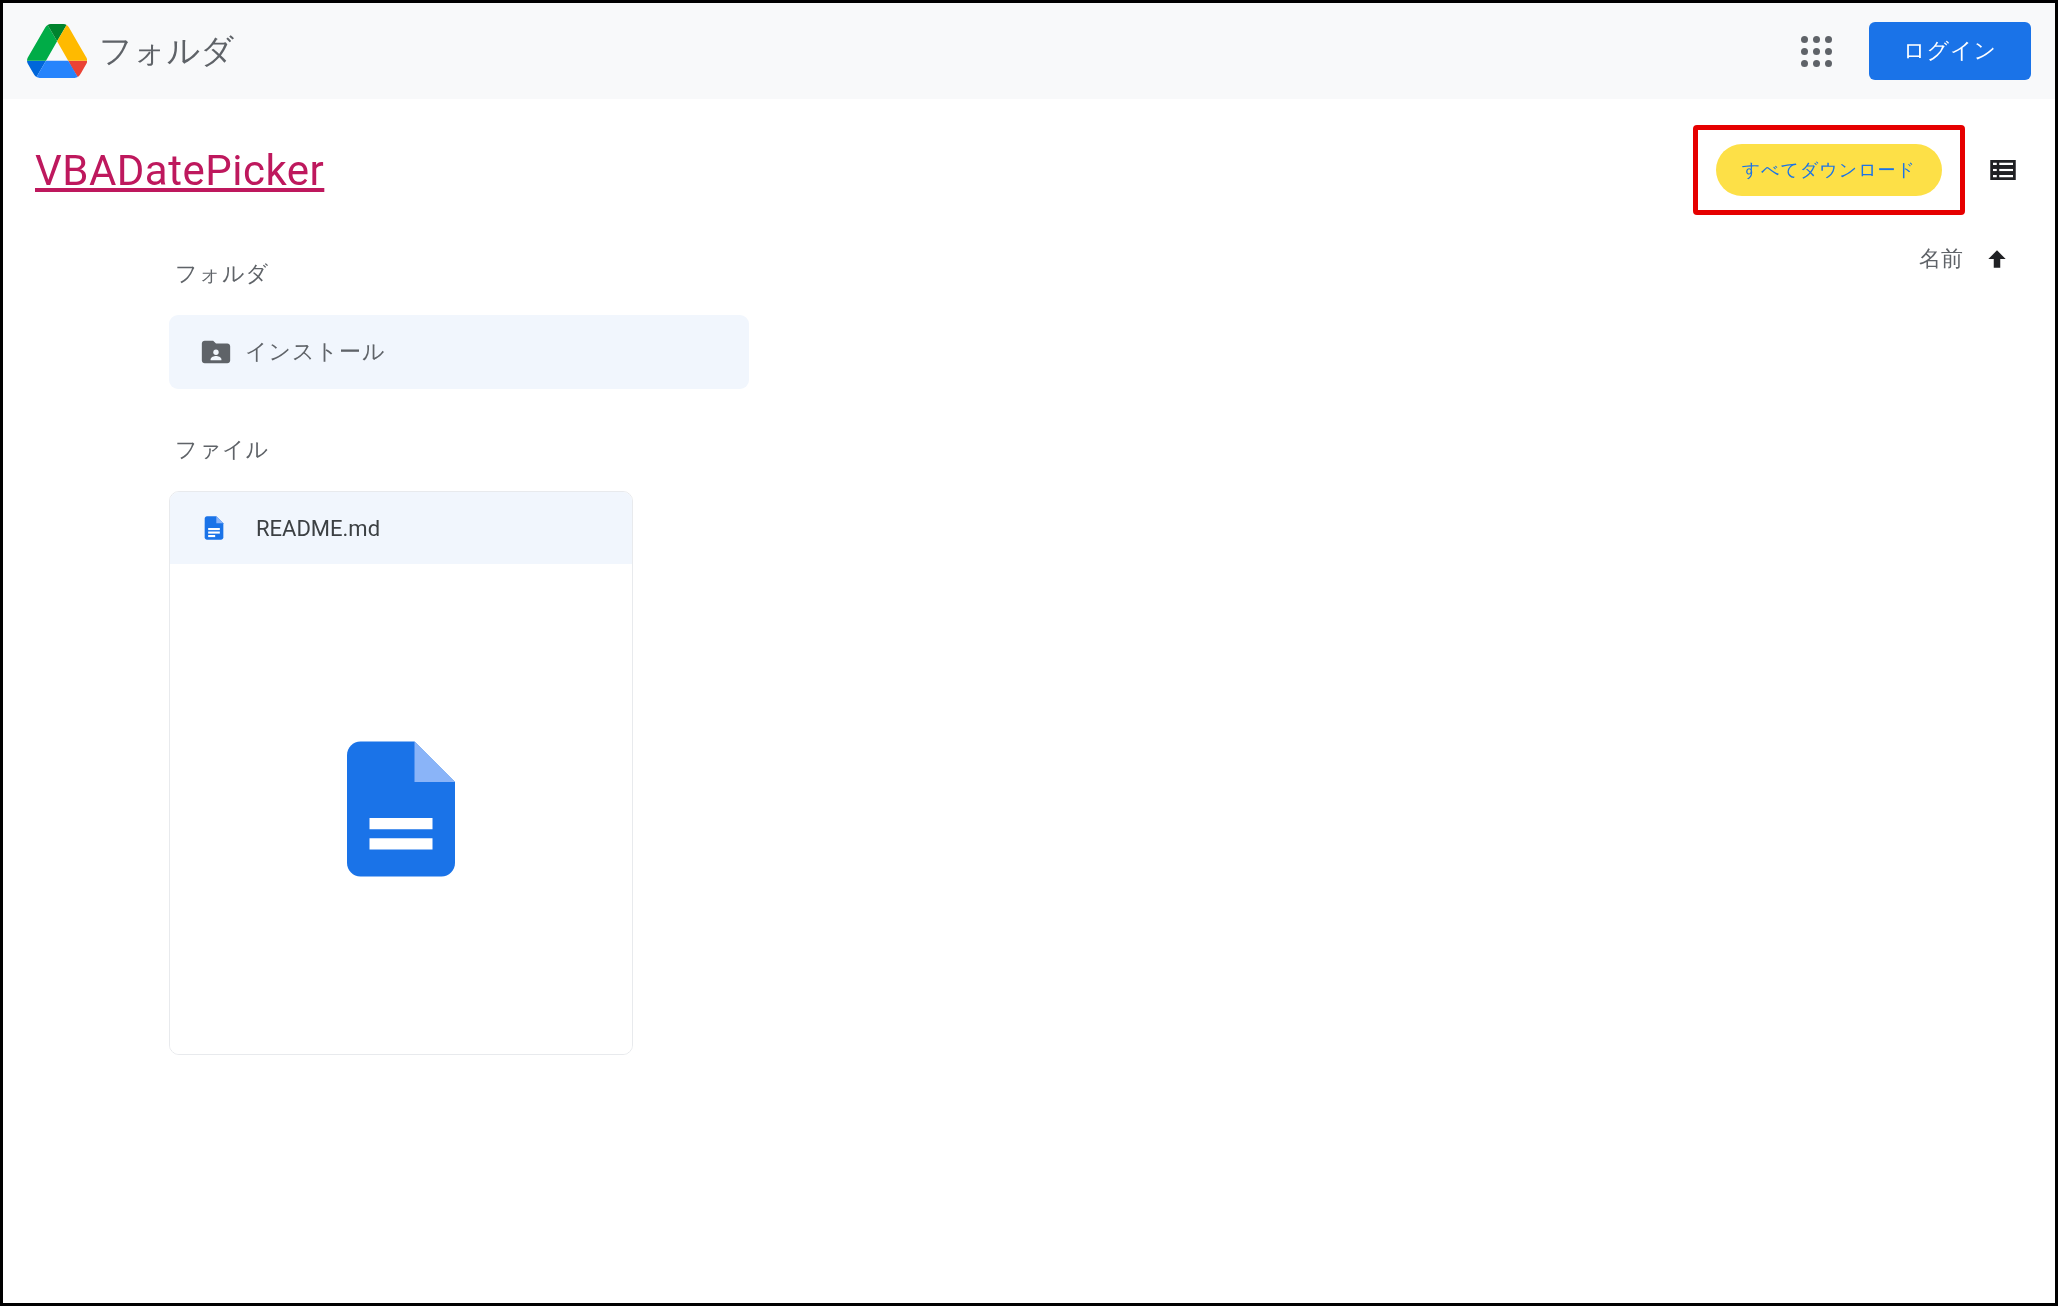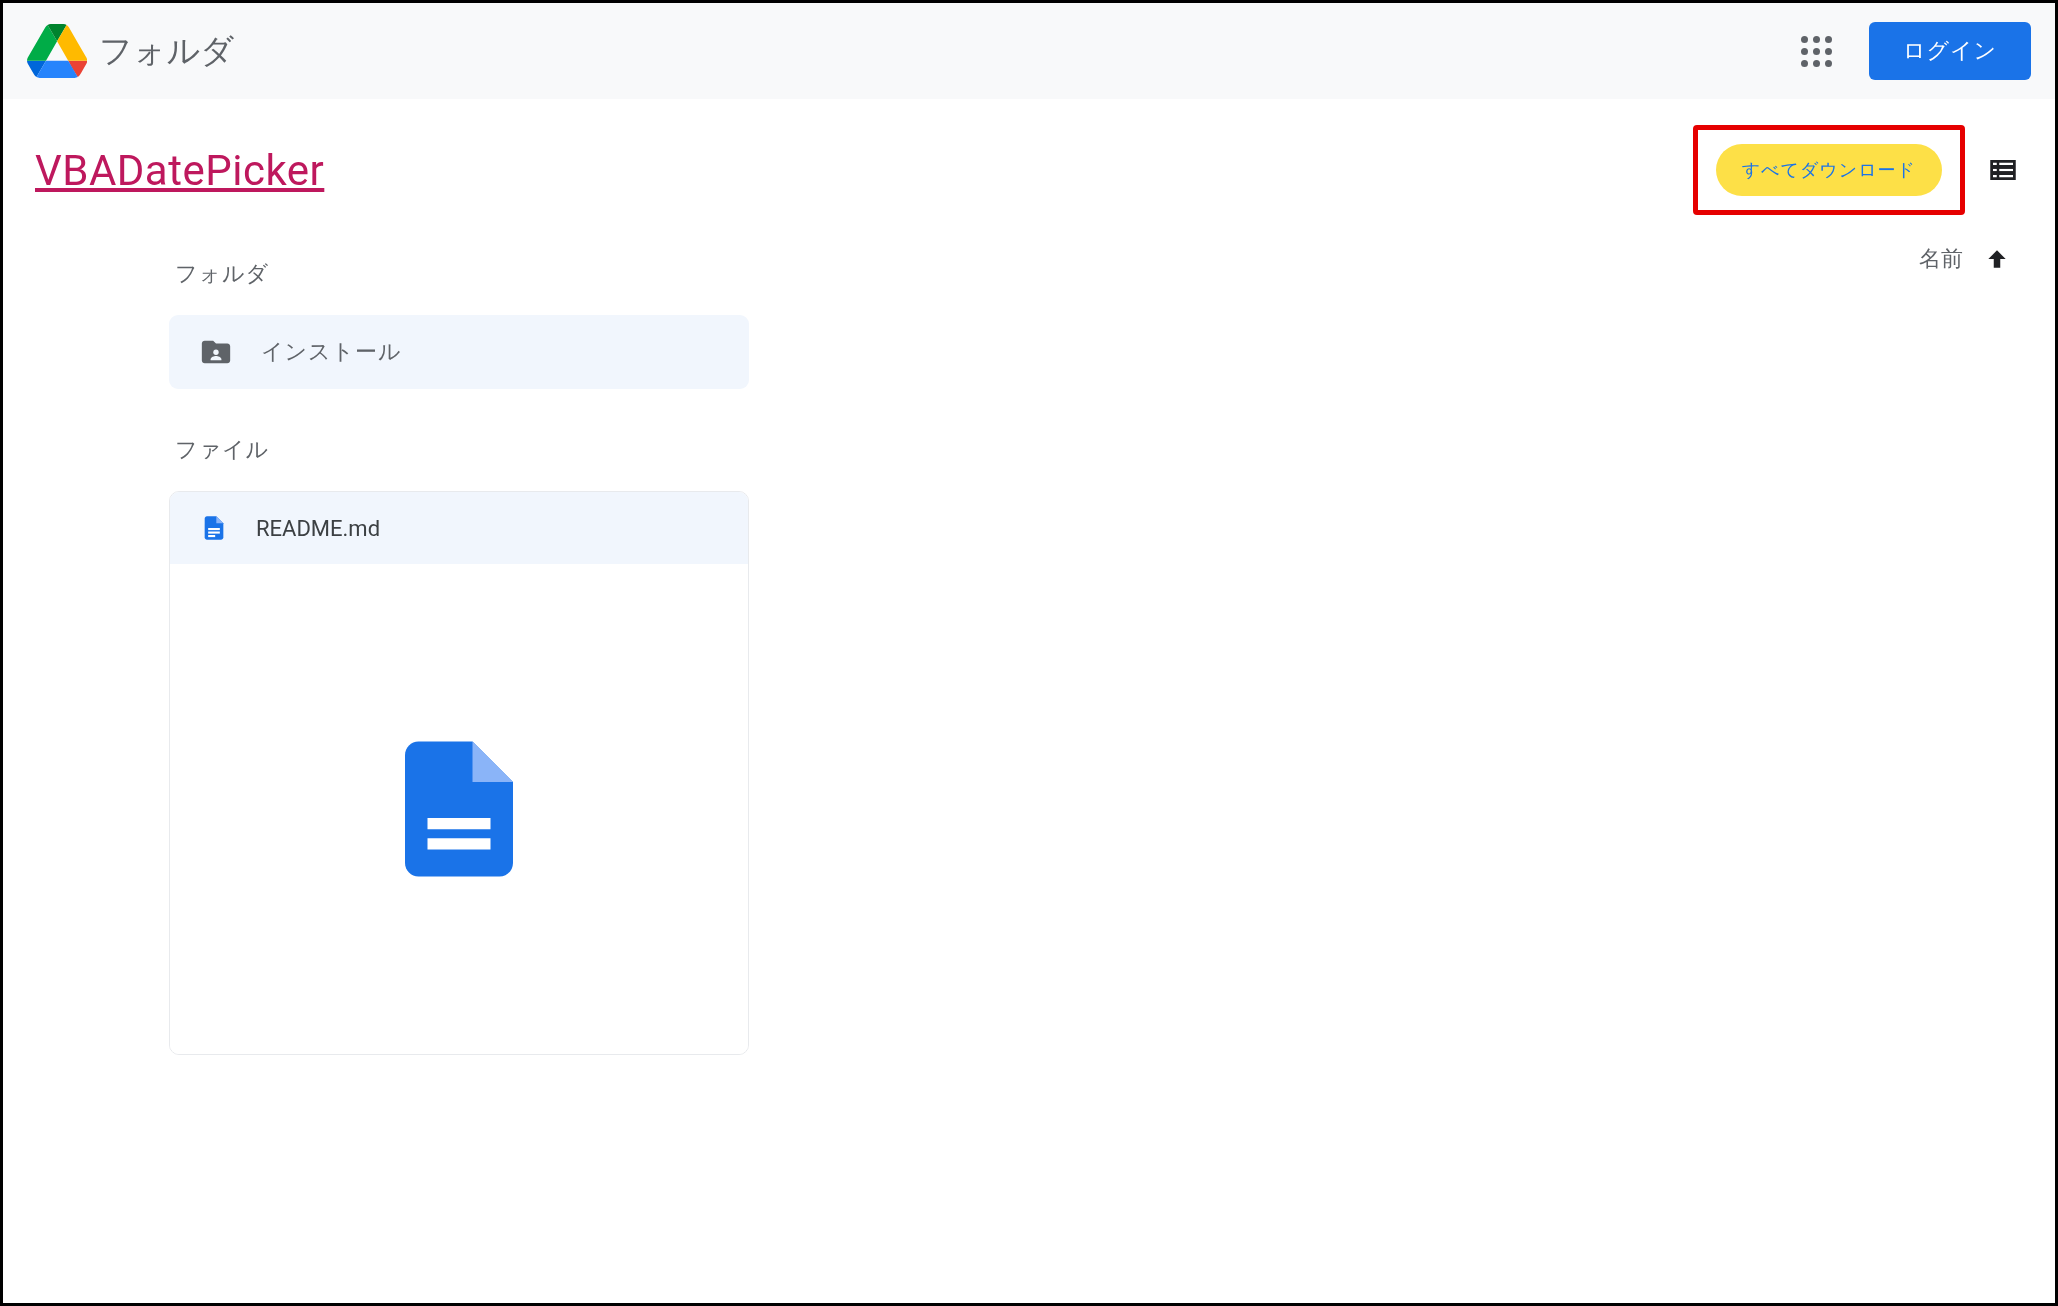--- a/index.html
+++ b/index.html
@@ -146,38 +146,38 @@
       width: 36px; height: 36px;
       display: flex; align-items: center; justify-content: center;
       cursor: pointer;
       border: none; background: transparent;
       border-radius: 50%;
     }
 
     .folder-chip {
       display: inline-flex;
       align-items: center;
-      gap: 28px;
+      gap: 12px;
       background: #f1f6fd;
       border-radius: 9px;
       padding: 20px 220px 20px 30px;
       cursor: pointer;
       min-width: 580px;
     }
     .folder-chip .folder-icon { flex-shrink: 0; }
     .folder-name {
       font-size: 22px;
       color: #5f6368;
       letter-spacing: 1px;
     }
 
     .files-section { margin-top: 46px; }
 
     .file-card {
-      width: 580px;
+      width: 464px;
       border: 1px solid #e8eaed;
       border-radius: 10px;
       overflow: hidden;
       cursor: pointer;
       background: #fff;
     }
     .file-card-header {
       display: flex;
       align-items: center;
       gap: 28px;

